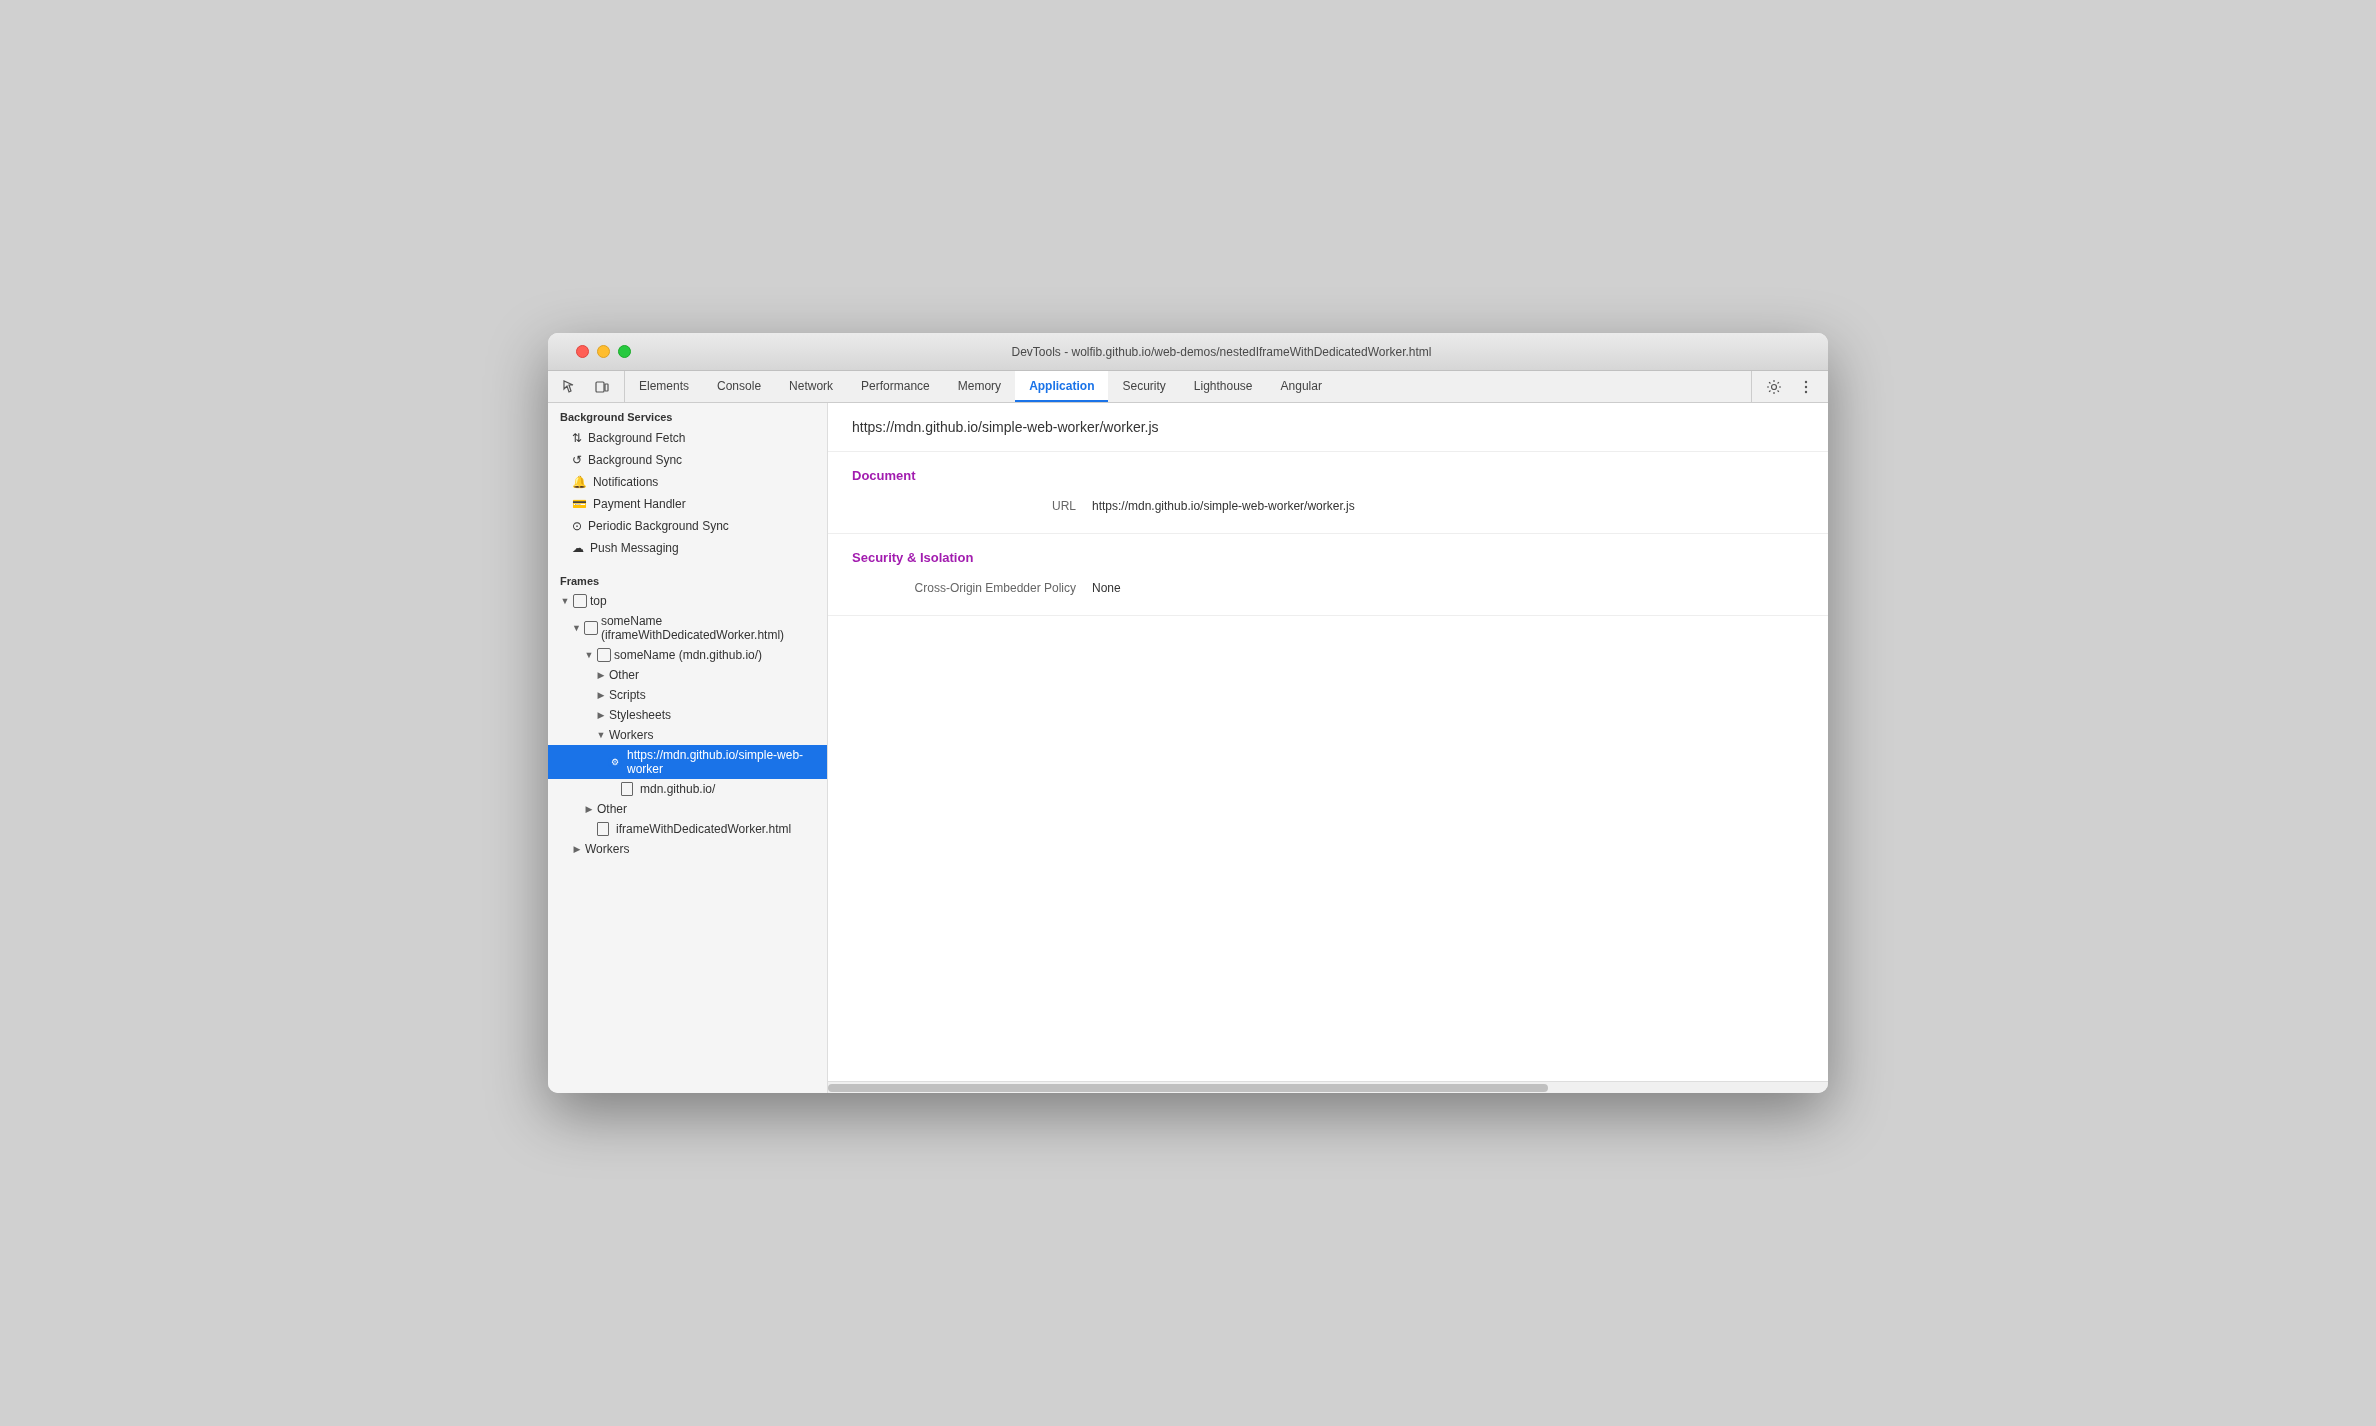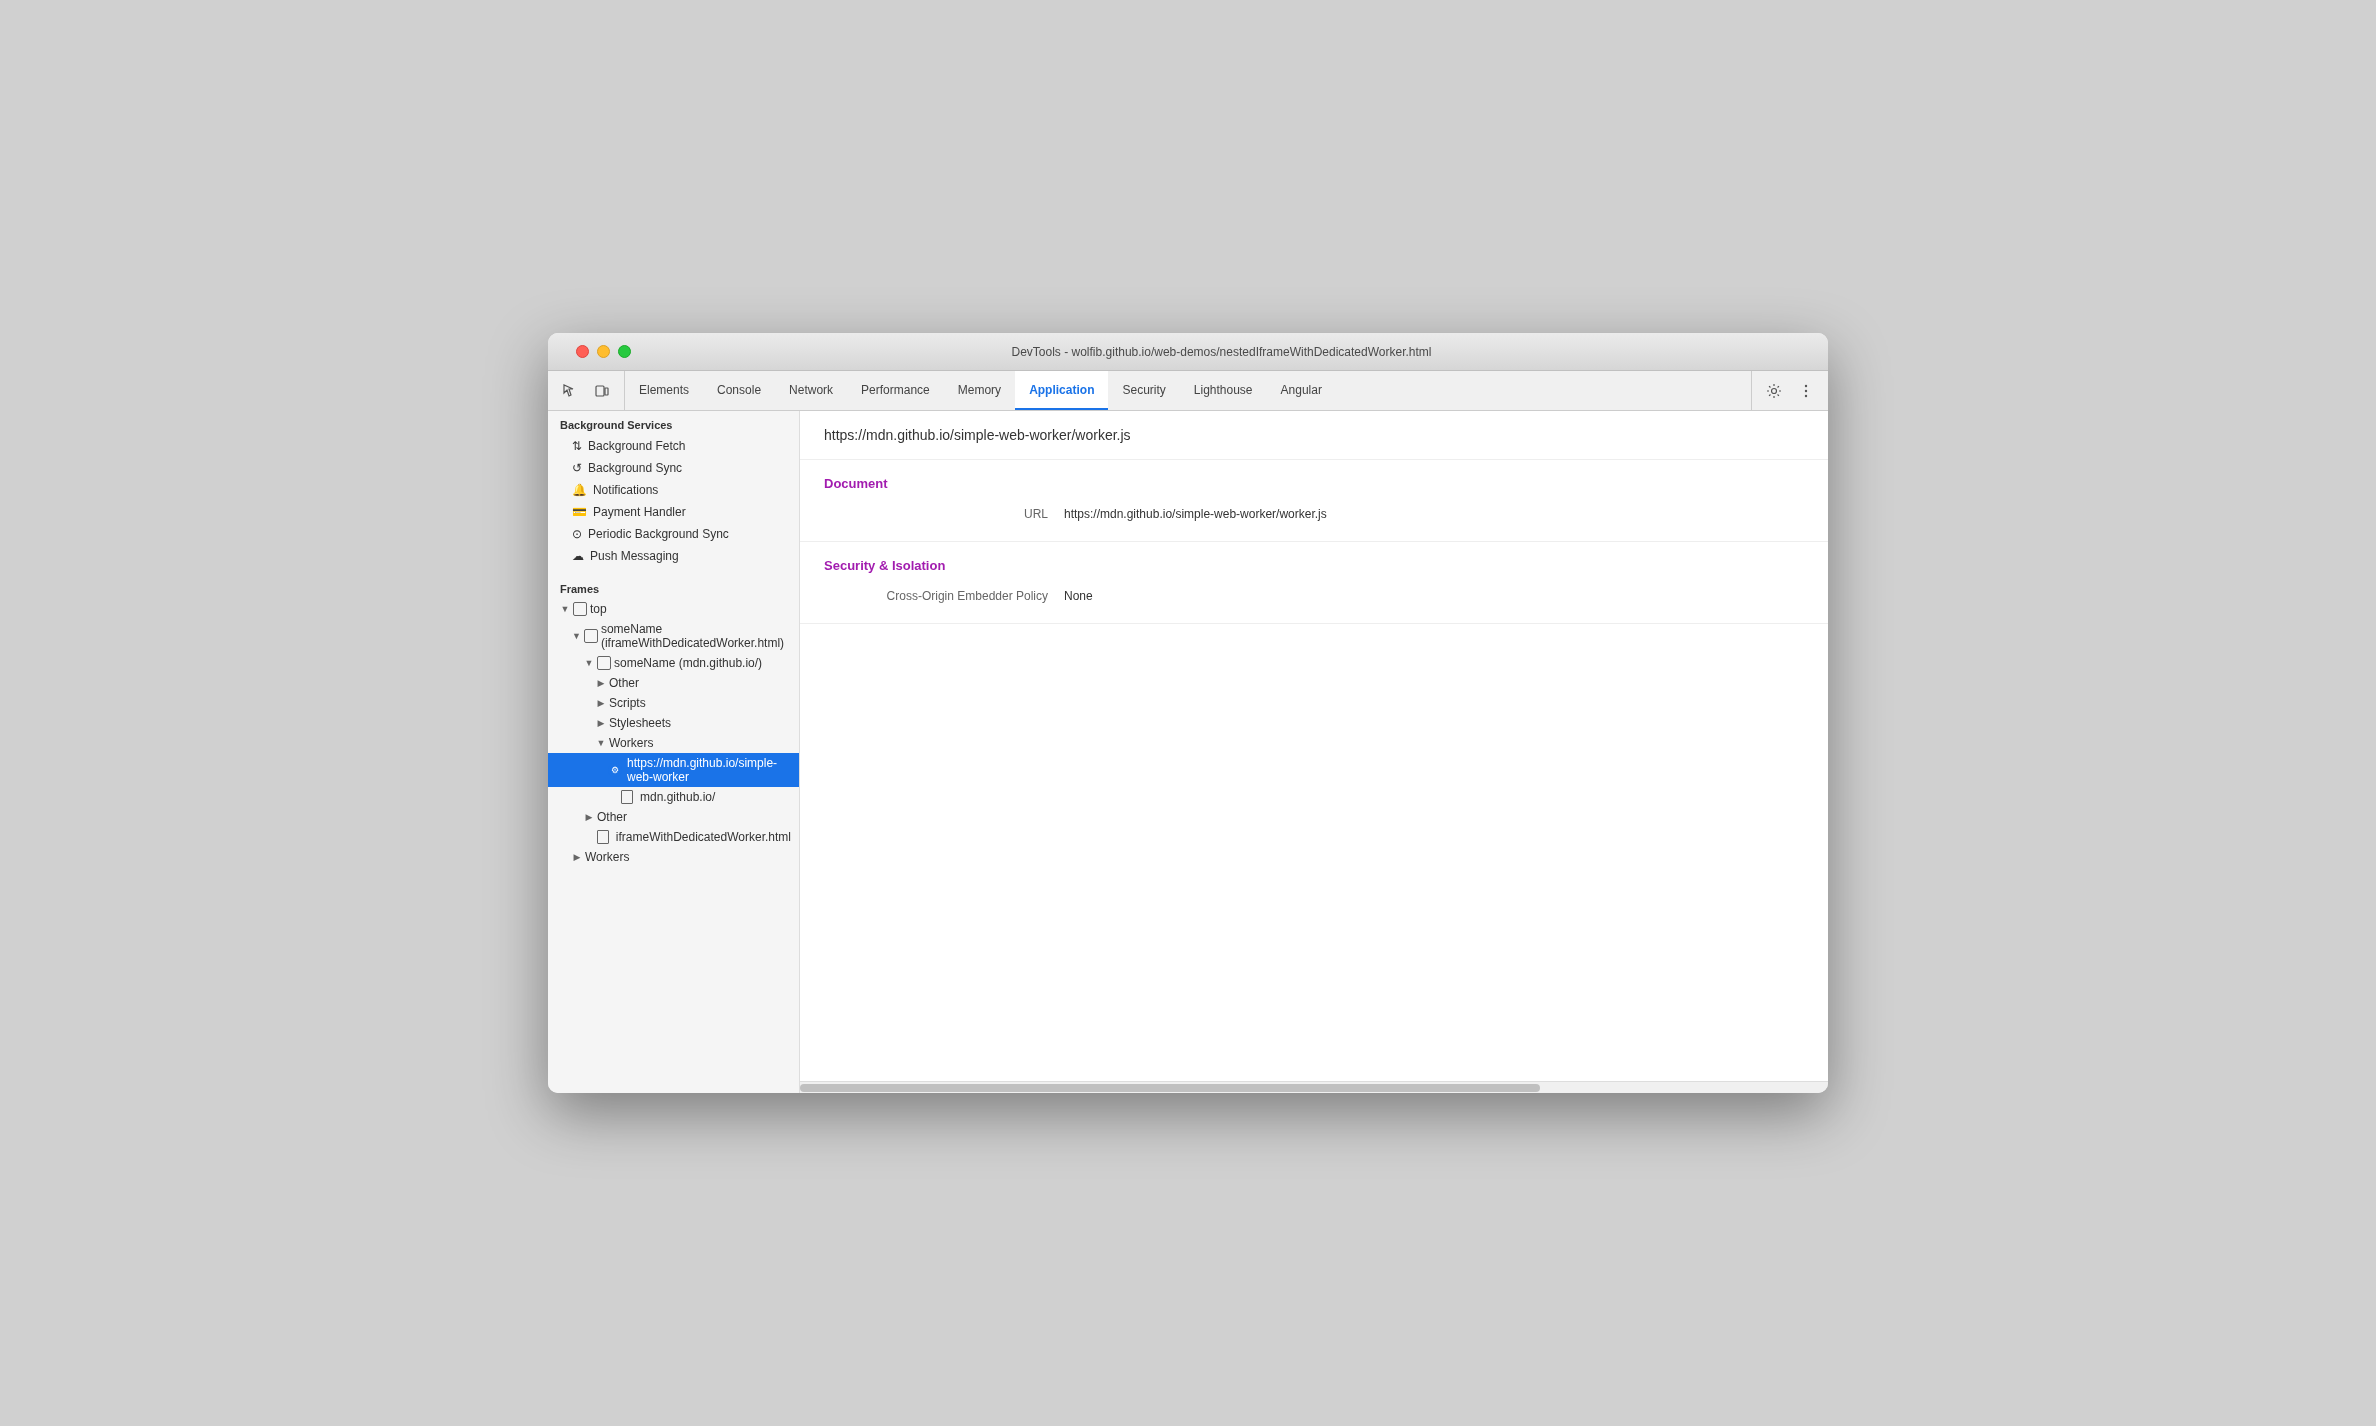--- a/index.html
+++ b/index.html
@@ -50,21 +50,21 @@
       font-size: 12px;
       color: #4a4a4a;
       font-weight: 500;
     }
     
     .devtools-tabs {
       background: #f0f0f0;
       border-bottom: 1px solid #ccc;
       display: flex;
       align-items: stretch;
-      height: 40px;
+      height: 32px;
       flex-shrink: 0;
     }
     .toolbar-icons {
       display: flex;
       align-items: center;
       padding: 0 8px;
       gap: 4px;
       border-right: 1px solid #ccc;
     }
     .toolbar-icon-btn {
@@ -107,21 +107,21 @@
       border-left: 1px solid #ccc;
     }
     
     .main-content {
       display: flex;
       flex: 1;
       overflow: hidden;
     }
     
     .sidebar {
-      width: 252px;
+      width: 280px;
       background: #f5f5f5;
       border-right: 1px solid #ddd;
       overflow-y: auto;
       flex-shrink: 0;
       font-size: 12px;
     }
     .sidebar-section-header {
       padding: 8px 12px 4px 12px;
       font-size: 11px;
       font-weight: 600;

